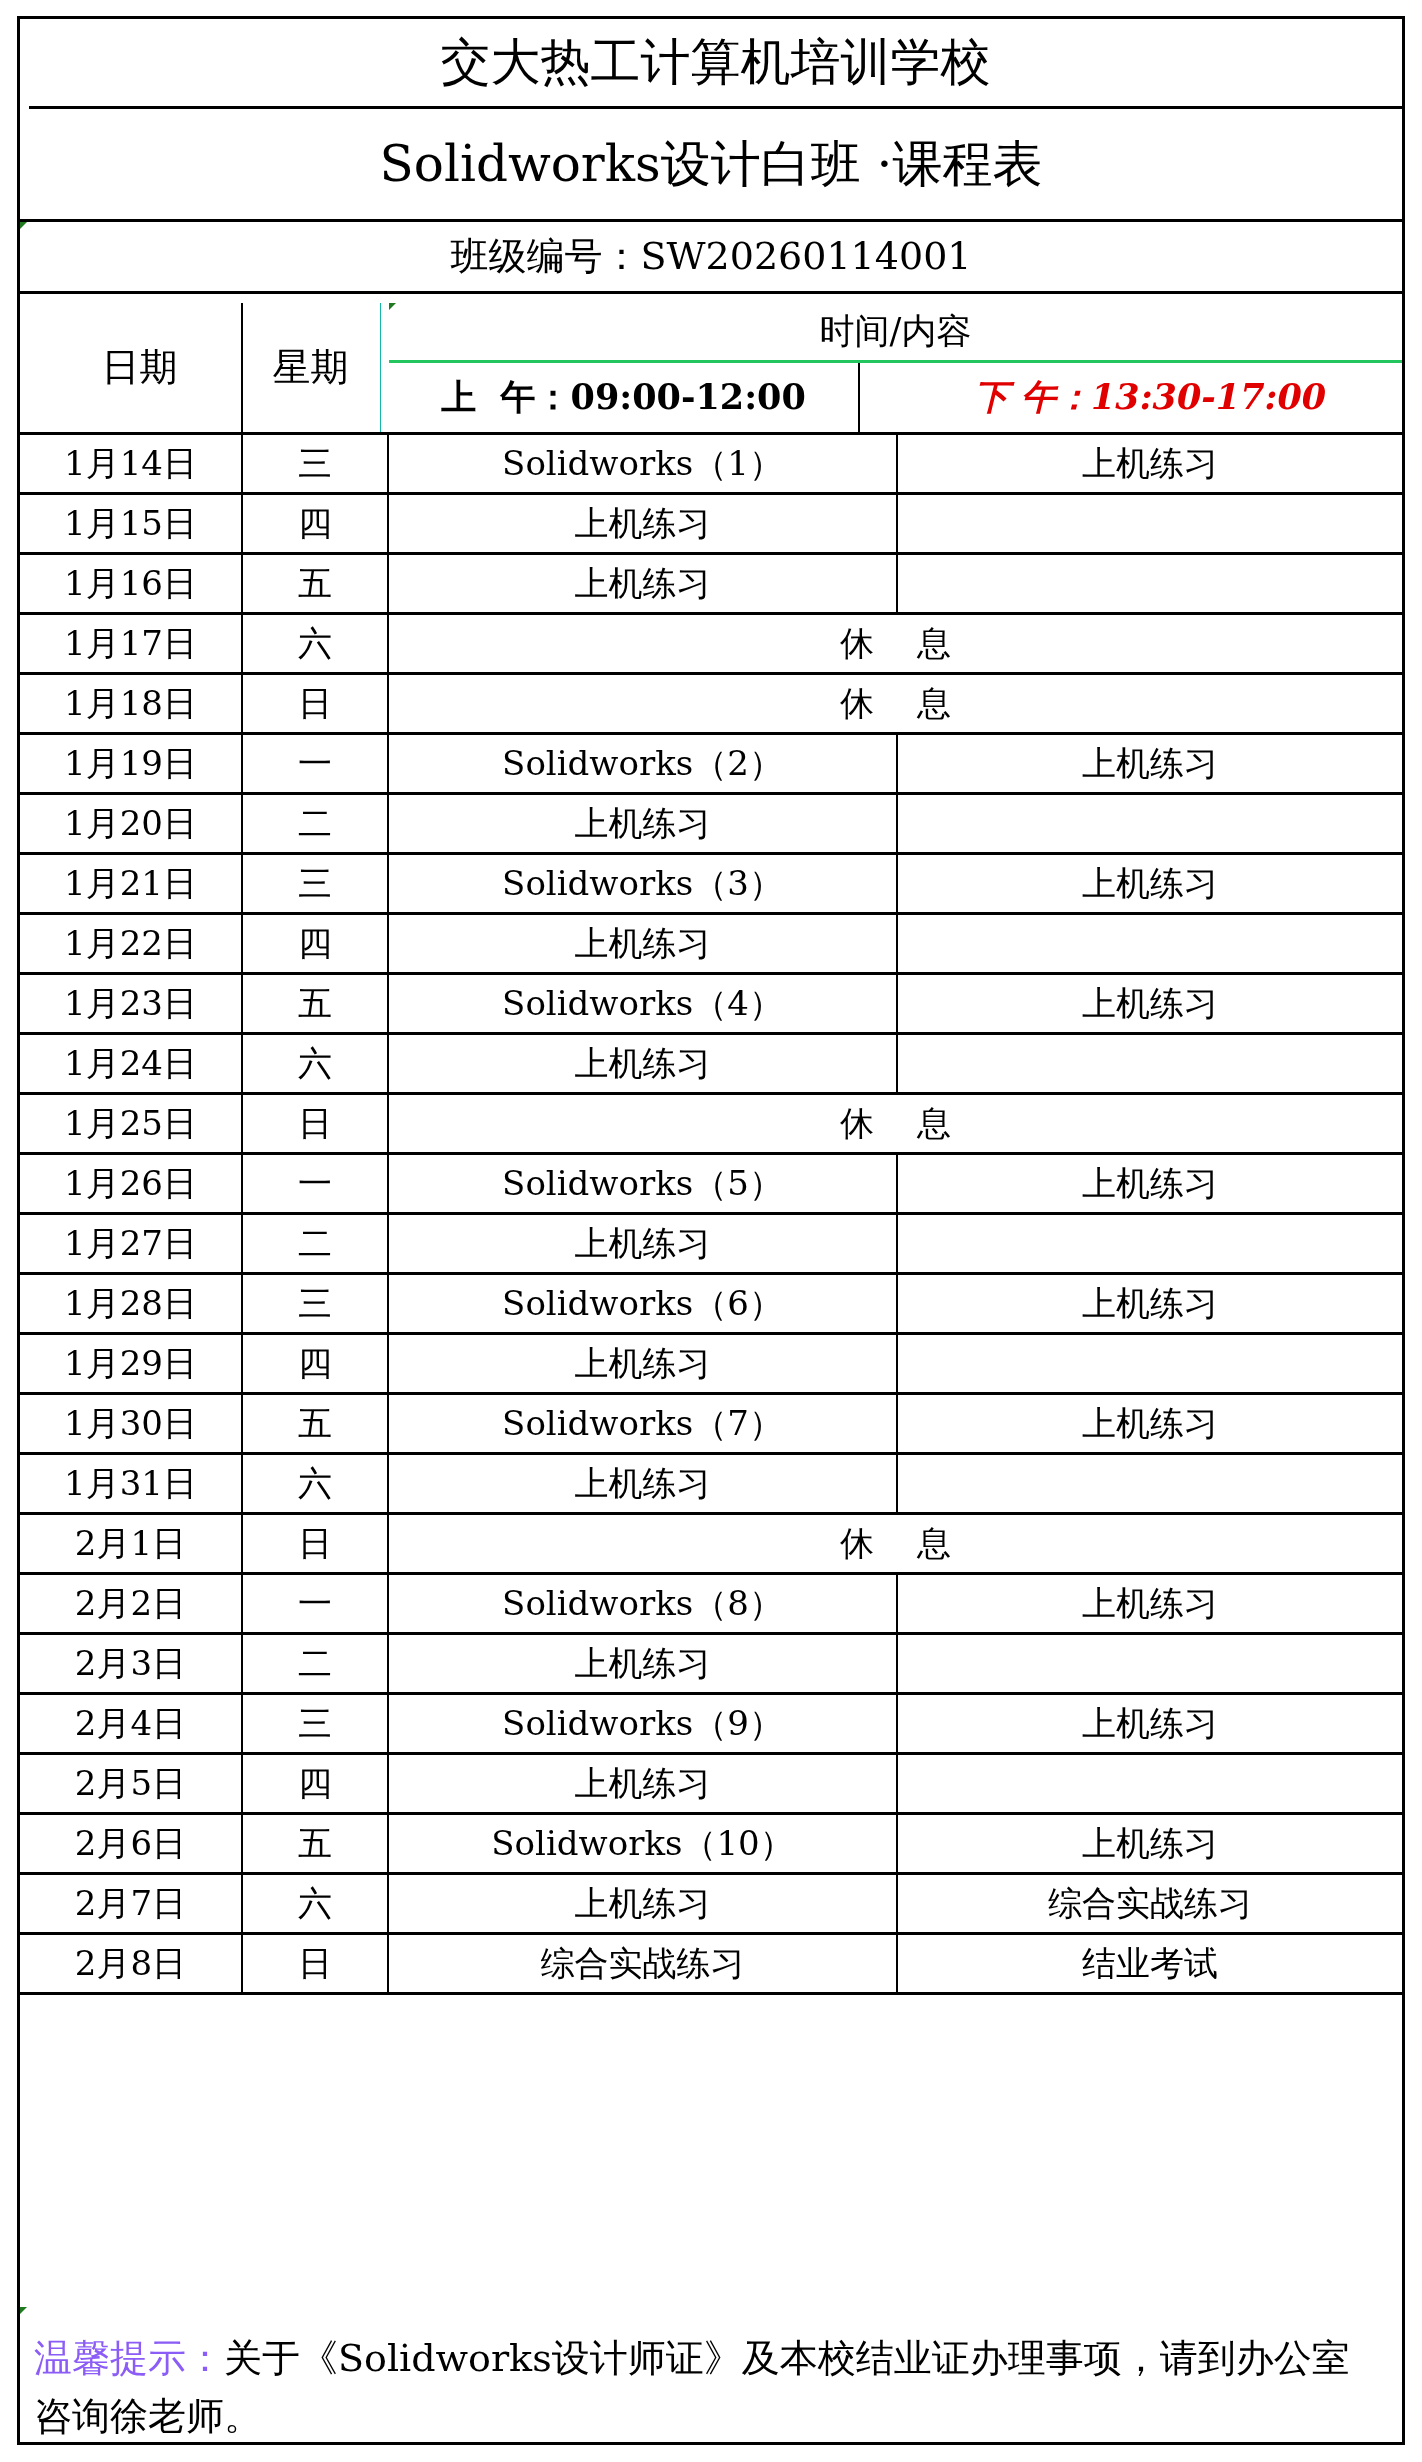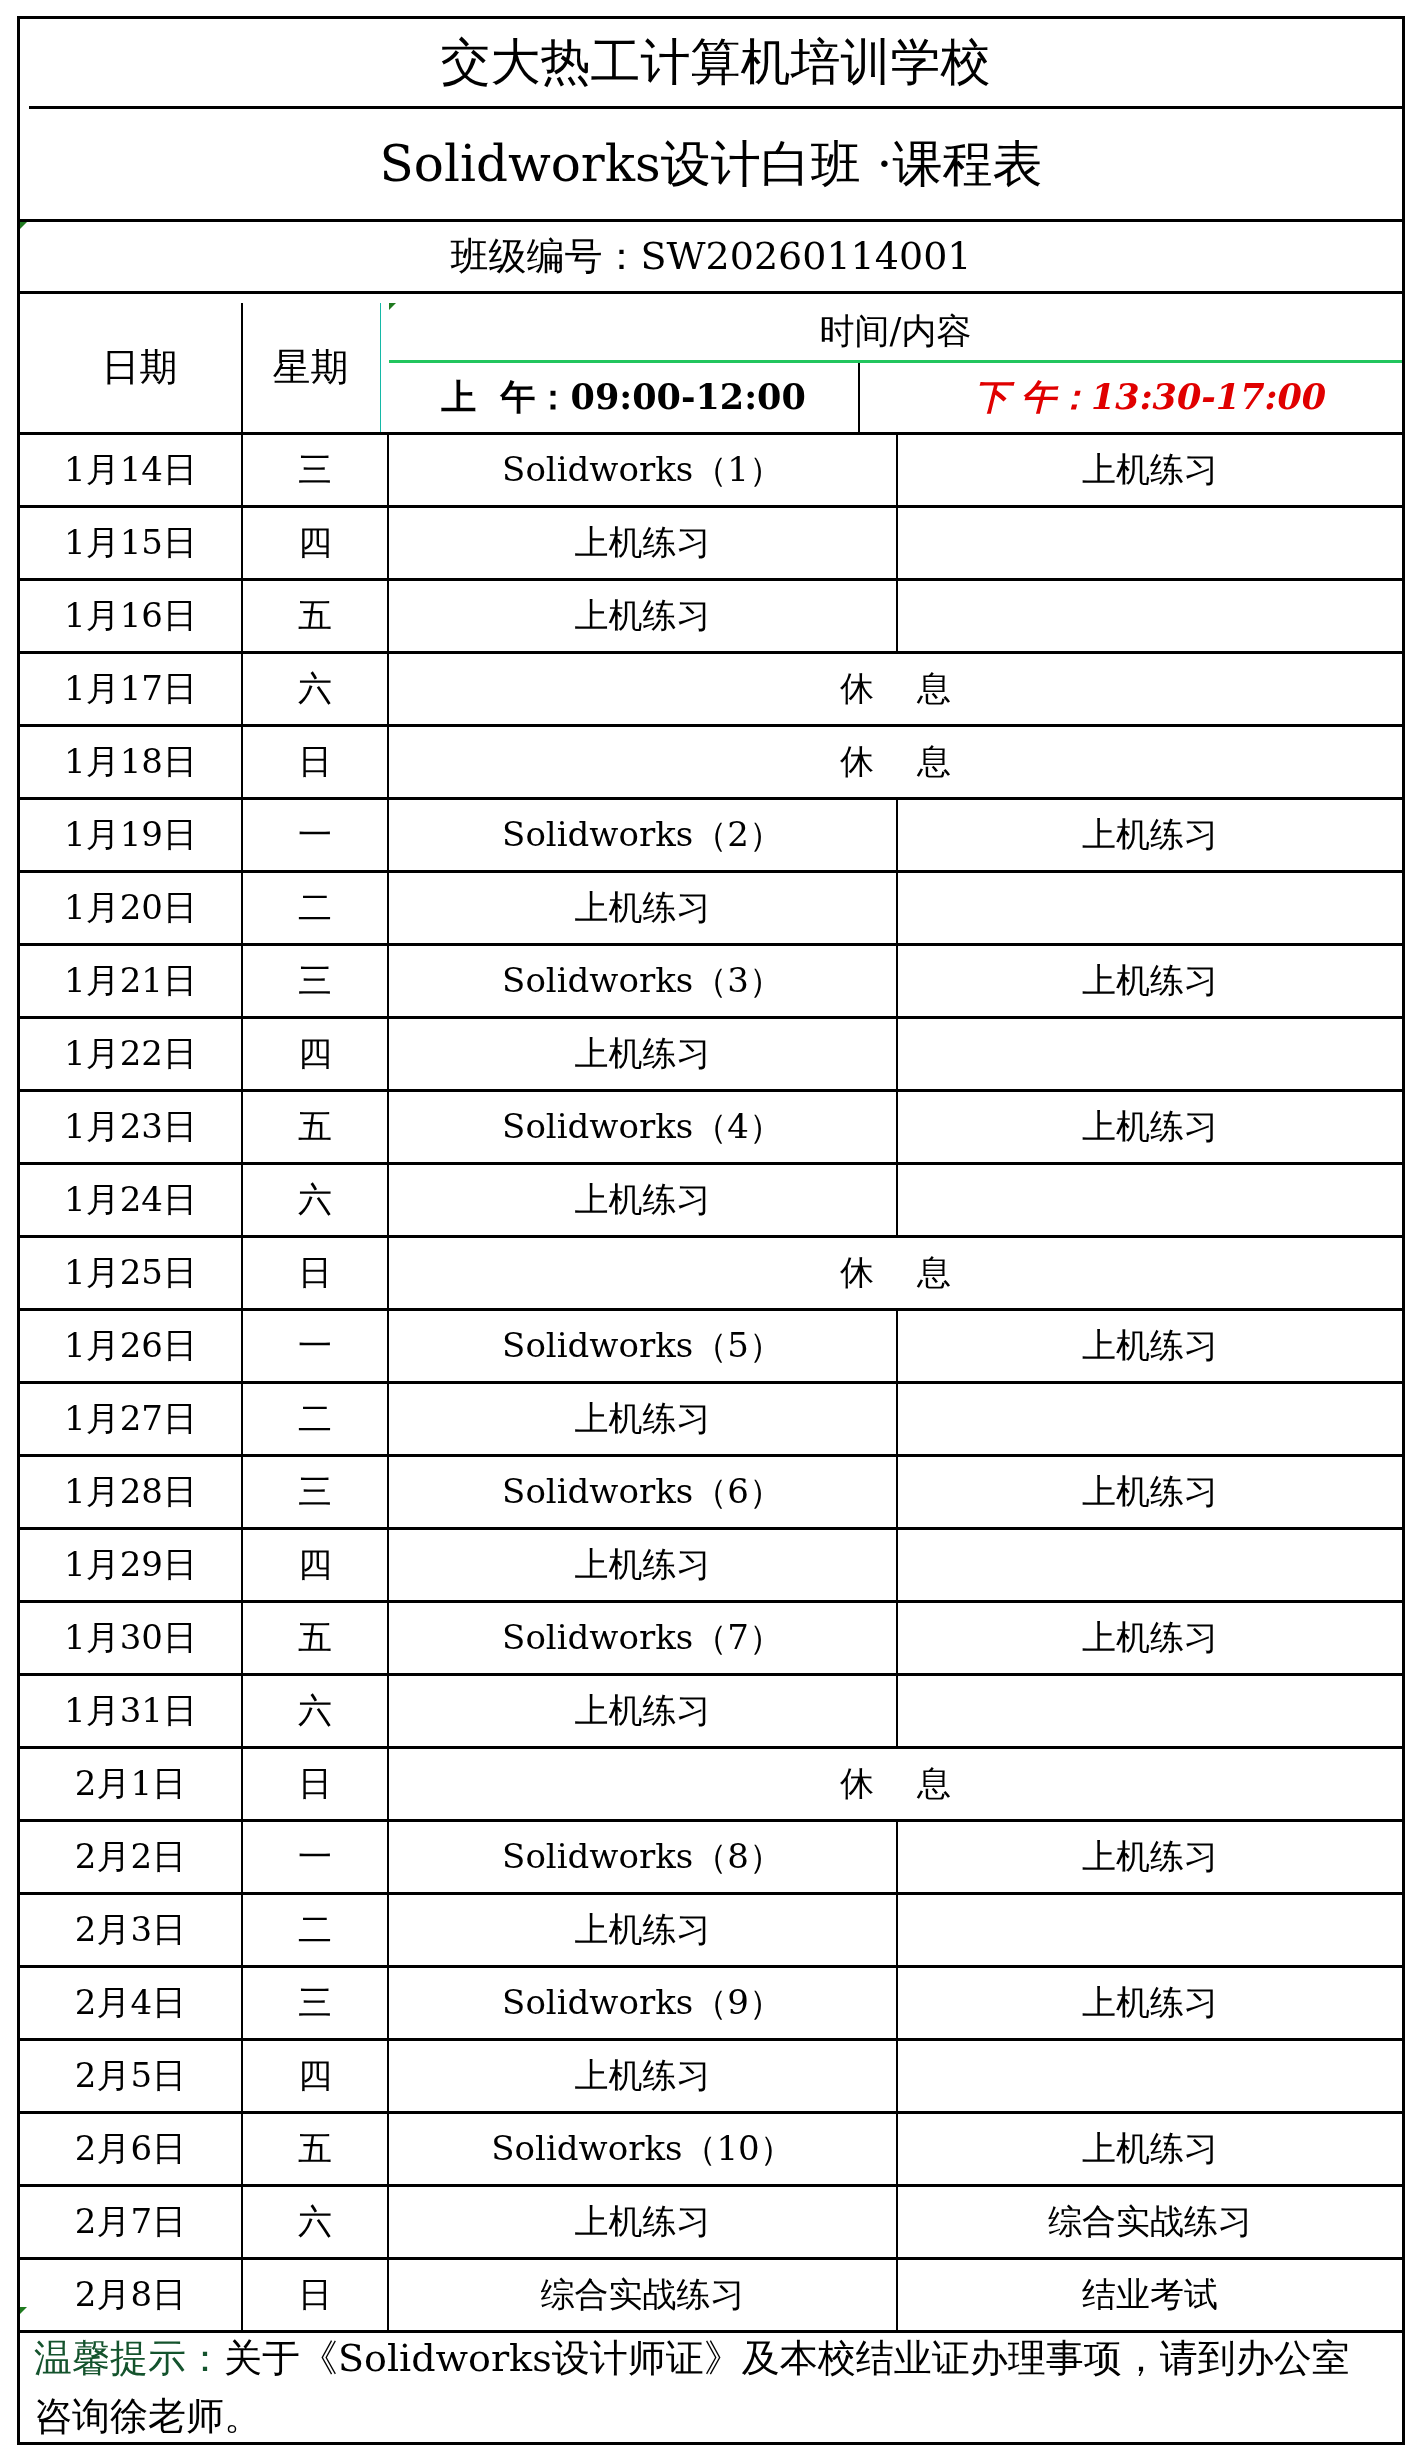--- a/index.html
+++ b/index.html
@@ -17,32 +17,32 @@
   .hdr .c-date { left: 0; width: 223px; border-right: 2px solid #000; padding-left: 18px; }
   .hdr .c-week { left: 221px; width: 140px; border-right: 1px solid #14b8a6; }
   .hdr .c-time { left: 369px; right: 0; display: block; }
   .hdr .time-top { position: absolute; left: 0; right: 0; top: 0; height: 60px; border-bottom: 3px solid #22c55e; box-sizing: border-box;
                    display: flex; align-items: center; justify-content: center; font-weight: normal; font-size: 35px; }
   .hdr .time-am { position: absolute; left: 0; width: 471px; top: 60px; bottom: 0; border-right: 2px solid #000; box-sizing: border-box;
                   display: flex; align-items: center; justify-content: center; font-weight: bold; font-size: 35px; white-space: pre; }
   .hdr .time-pm { position: absolute; left: 509px; right: 0; top: 60px; bottom: 0;
                   display: flex; align-items: center; justify-content: center; font-weight: bold; font-size: 35px; white-space: pre; }
   .rows { position: absolute; top: 416px; left: 0; right: 0; }
-  .row { position: relative; height: 73px; border-bottom: 3px solid #000; box-sizing: border-box; padding-left: 8px; }
+  .row { position: relative; height: 60px; border-bottom: 3px solid #000; box-sizing: border-box; padding-left: 8px; }
   .row .cell { position: absolute; top: 0; bottom: 0; display: flex; align-items: center; justify-content: center;
                font-size: 34px; box-sizing: border-box; white-space: pre; }
   .row .d { left: 0; width: 223px; border-right: 2px solid #000; }
   .row .w { left: 223px; width: 146px; border-right: 2px solid #000; }
   .row .am { left: 369px; width: 509px; border-right: 2px solid #000; }
   .row .pm { left: 878px; right: 0; }
   .row .full { left: 369px; right: 0; }
   .row:not(.merged) .full { display: none; }
   .footer { position: absolute; top: 2288px; left: 0; right: 0; bottom: 0; padding: 22px 18px 0 14px;
             font-size: 38px; line-height: 58px; box-sizing: border-box; }
-  .footer .lbl { color: #14532d; margin-top: 17px; }
+  .footer .lbl { color: #8b5cf6; margin-top: 17px; }
   .red { color: #e00000; font-style: italic; }
   .corner { position: absolute; width: 0; height: 0; border-top: 7px solid #1f7a1f; border-right: 7px solid transparent; }
 </style>
 </head>
 <body>
 
 <div class="sheet">
   <div class="band title">交大热工计算机培训学校</div>
   <div class="band subtitle">Solidworks设计白班 ·课程表</div>
   <span class="corner" style="left:0;top:203px"></span>

